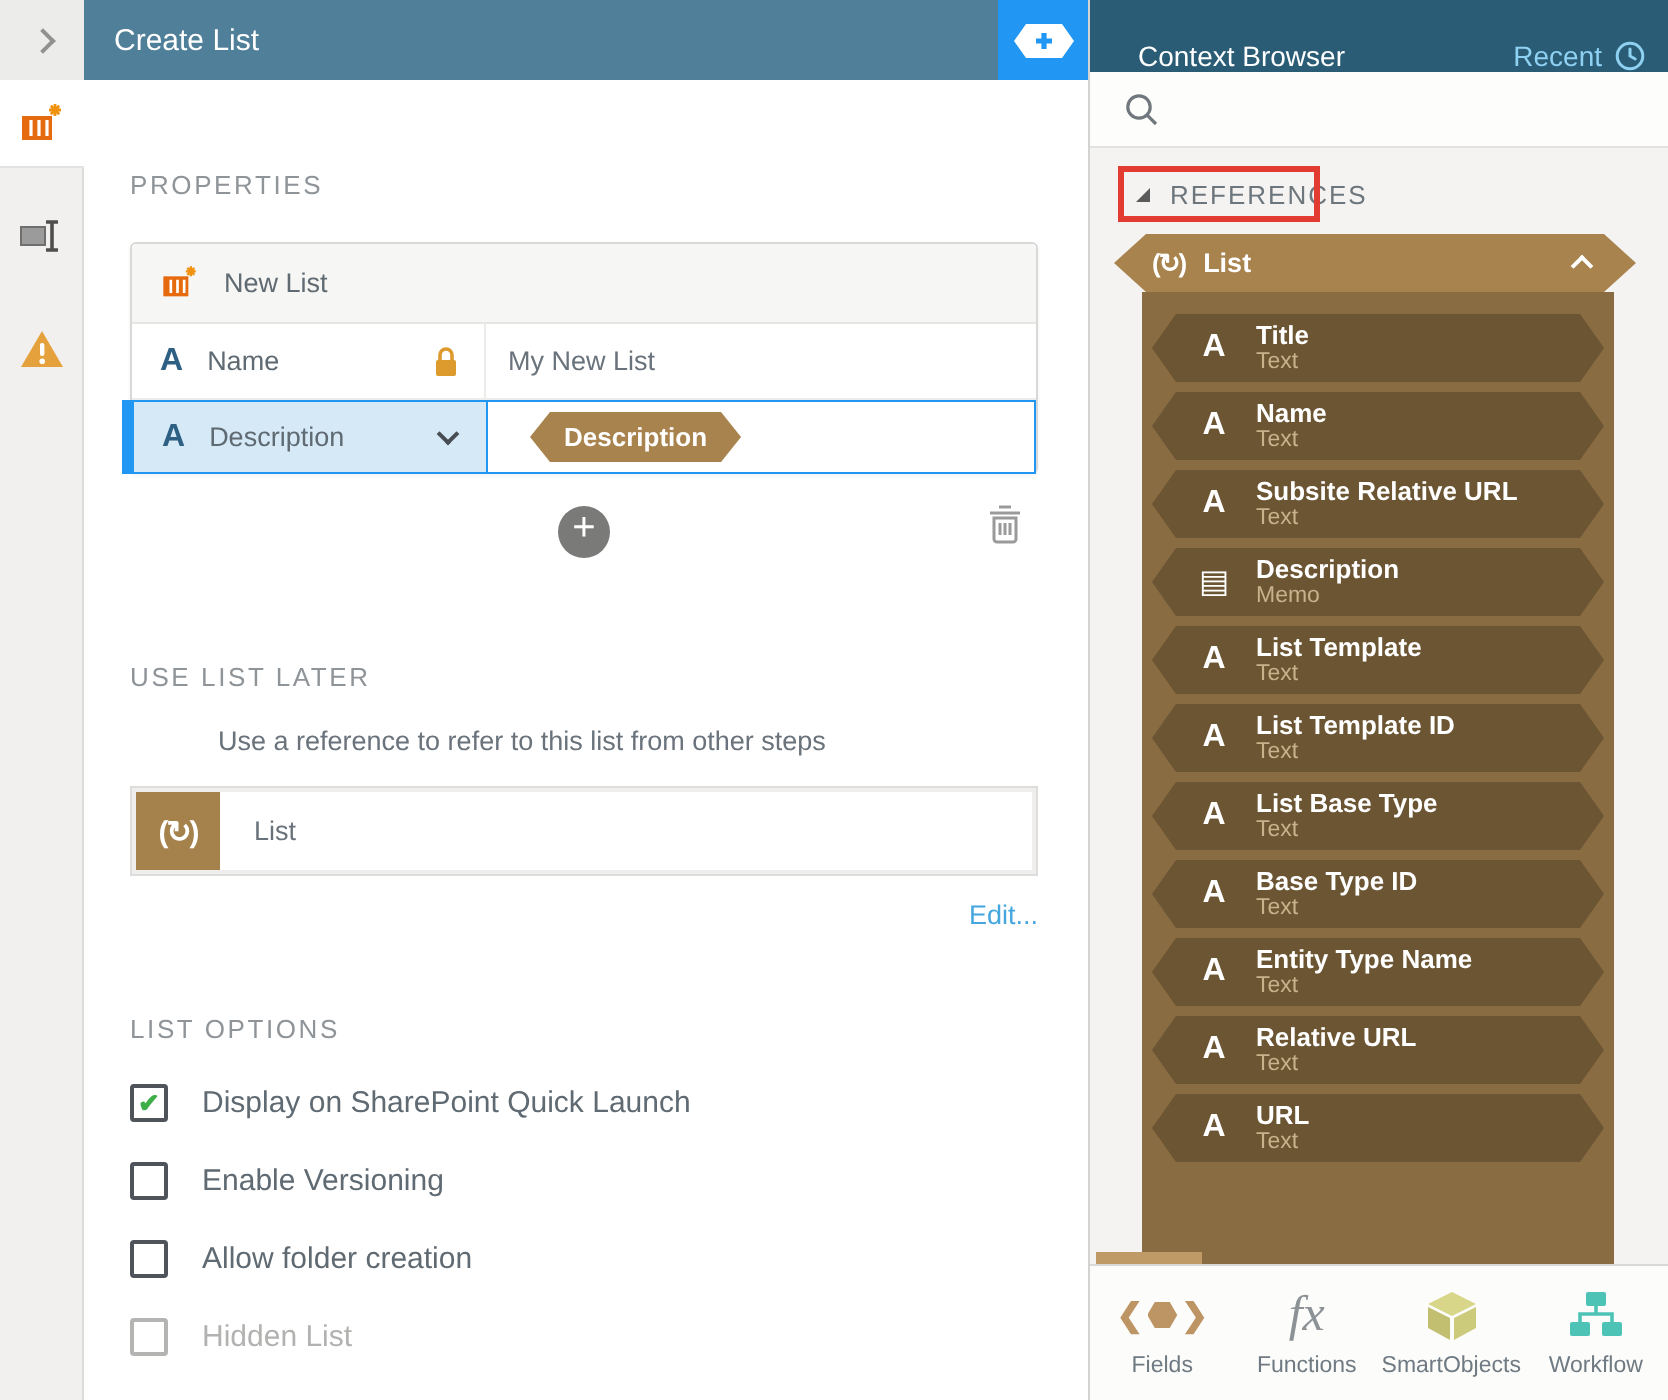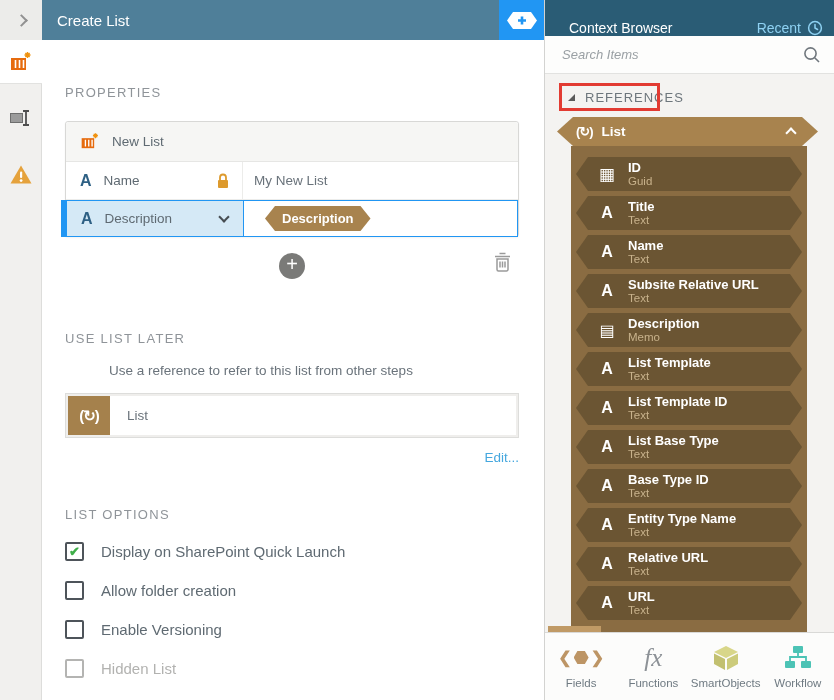--- a/index.html
+++ b/index.html
@@ -211,26 +211,26 @@
 
         <div>
 
             <div class="opt-row">
               <span class="cbox checked"></span>
               <span class="opt-label">Display on SharePoint Quick Launch</span>
             </div>
 
             <div class="opt-row">
               <span class="cbox"></span>
-              <span class="opt-label">Allow folder creation</span>
+              <span class="opt-label">Enable Versioning</span>
             </div>
 
             <div class="opt-row">
               <span class="cbox"></span>
-              <span class="opt-label">Enable Versioning</span>
+              <span class="opt-label">Allow folder creation</span>
             </div>
 
             <div class="opt-row muted">
               <span class="cbox"></span>
               <span class="opt-label">Hidden List</span>
             </div>
           </div>
       </div>
     </div>
   </div>
@@ -241,48 +241,40 @@
       <span class="recent">
         <span>Recent</span>
         <svg width="16" height="16" viewBox="0 0 16 16">
           <circle cx="8" cy="8" r="6.4" stroke="#8ed1f2" stroke-width="1.5" fill="none"></circle>
           <path d="M8 4.5V8l2.6 1.5" stroke="#8ed1f2" stroke-width="1.5" fill="none" stroke-linecap="round"></path>
         </svg>
       </span>
     </div>
 
     <div class="search-row">
-      <input class="search-input" placeholder="Search Items" style="">
       <svg width="18" height="18" viewBox="0 0 18 18">
         <circle cx="7.5" cy="7.5" r="5.6" stroke="#70777d" stroke-width="1.6" fill="none"></circle>
         <path d="M11.7 11.7L16 16" stroke="#70777d" stroke-width="1.6"></path>
       </svg>
     </div>
 
     <div class="refs-row">
       <span class="tri-expand"></span>
       <span class="refs-label">REFERENCES</span>
       <span class="red-annotation"></span>
     </div>
 
     <div class="group-header">
       <span class="group-icon">(↻)</span>
       <span class="group-label">List</span>
       <span class="chev-up"></span>
     </div>
 
     <div class="group-body">
 
-        <div class="cb-item">
-          <span class="f-icon grid-icon"></span>
-          <span>
-            <div class="f-label">ID</div>
-            <div class="f-type">Guid</div>
-          </span>
-        </div>
 
         <div class="cb-item">
           <span class="f-icon text-icon"></span>
           <span>
             <div class="f-label">Title</div>
             <div class="f-type">Text</div>
           </span>
         </div>
 
         <div class="cb-item">

